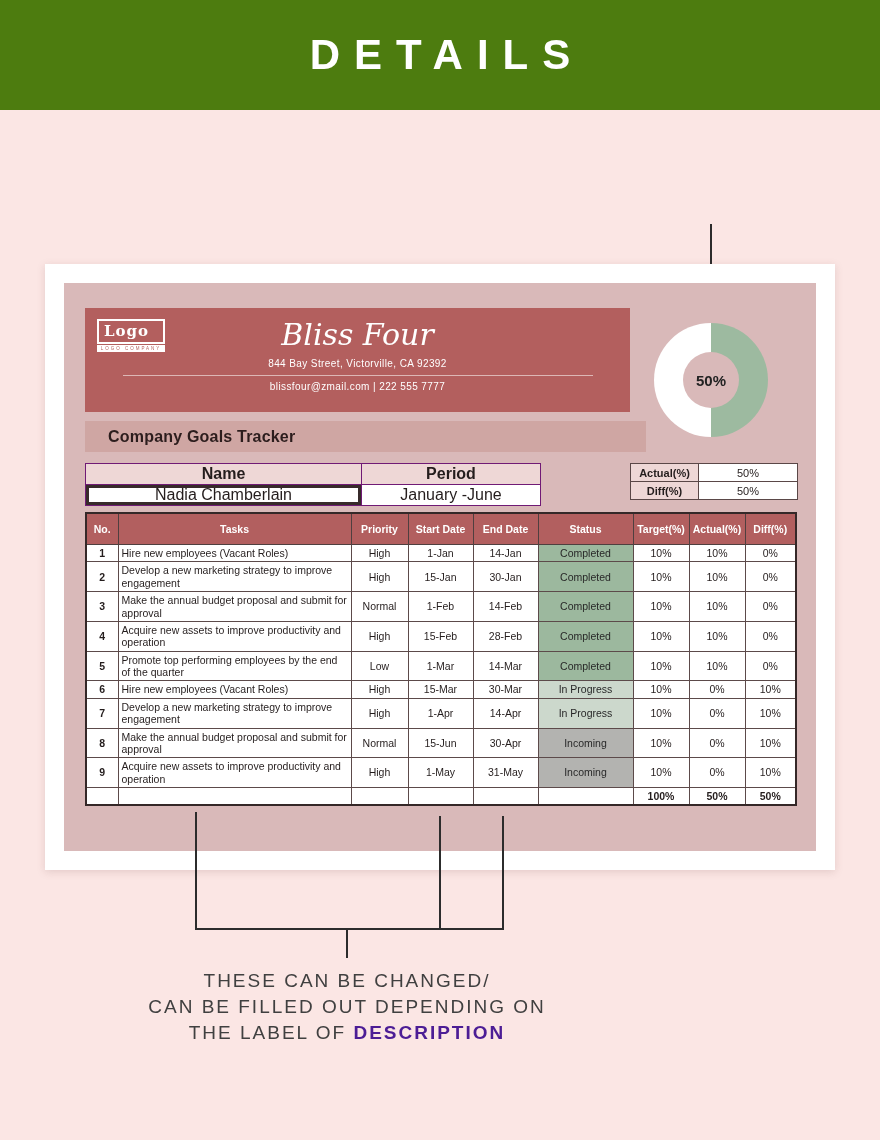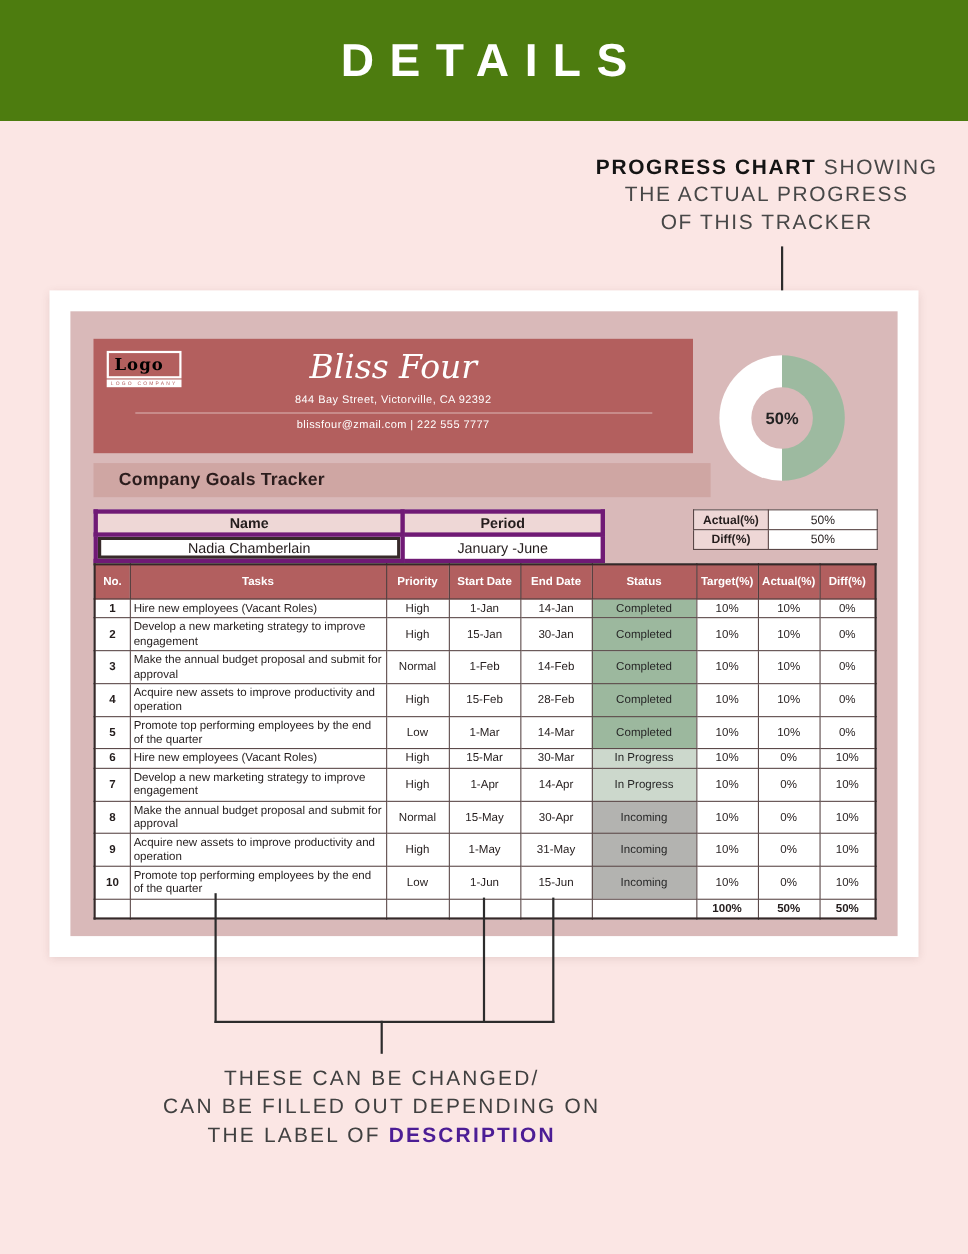--- a/index.html
+++ b/index.html
@@ -18,21 +18,21 @@
   .top-line { position: absolute; left: 710px; top: 224px; width: 2px; height: 86px; background: #2c2c2c; }
 
   
   .card { position: absolute; left: 45px; top: 264px; width: 790px; height: 606px; background: #ffffff;
           box-shadow: 0 2px 8px rgba(120,80,80,0.18); }
   .card-inner { position: absolute; left: 19px; top: 19px; width: 752px; height: 568px; background: #d9b9b9; }
 
   
   .header-block { position: absolute; left: 21px; top: 25px; width: 545px; height: 104px; background: #b35f5e; }
   .logo-box { position: absolute; left: 12px; top: 11px; width: 68px; }
-  .logo-text { border: 2px solid #ffffff; color: #000000; font-family: "DejaVu Serif", serif; font-weight: bold;
+  .logo-text { border: 2px solid #ffffff; color: #ffffff; font-family: "DejaVu Serif", serif; font-weight: bold;
                font-size: 15px; padding: 1px 12px 2px 5px; letter-spacing: 1px; }
   .logo-sub { background: #ffffff; color: #b35f5e; font-size: 4.5px; letter-spacing: 2px; text-transform: uppercase;
               text-align: center; padding: 1px 0; margin-top: 1px; white-space: nowrap; overflow: hidden; }
   .company-center { position: absolute; left: 0; right: 0; top: 10px; text-align: center; color: #ffffff; }
   .company-name { font-family: "DejaVu Serif", serif; font-style: italic; font-weight: normal; font-size: 30px; line-height: 34px; }
   .company-address { font-size: 10px; margin-top: 6px; letter-spacing: 0.4px; }
   .company-divider { width: 470px; border-top: 1px solid rgba(255,255,255,0.55); margin: 6px auto 5px auto; }
   .company-contact { font-size: 10px; letter-spacing: 0.4px; }
 
   
@@ -43,21 +43,21 @@
   .donut-label { font-size: 15px; font-weight: bold; color: #222222; }
 
   
   .title-strip { position: absolute; left: 21px; top: 138px; width: 545px; height: 31px; background: #cfa6a3;
                  display: flex; align-items: center; padding-left: 16px; }
   .title-strip span { font-size: 16px; font-weight: bold; color: #2c1d1d; padding-left: 7px; letter-spacing: 0.2px; }
 
   
   table { border-collapse: collapse; background: #ffffff; color: #241d1d; }
   .info-table { position: absolute; left: 21px; top: 180px; }
-  .info-table td { border: 4px solid #701a75; font-size: 13px; text-align: center; }
+  .info-table td { border: 1px solid #701a75; font-size: 16px; text-align: center; }
   .info-table .head { background: #eed7d6; font-weight: bold; height: 15px; }
   .info-table .val { height: 18px; }
   .info-table .c-name { width: 273px; }
   .info-table .c-period { width: 176px; }
   .selected { box-shadow: inset 0 0 0 3px #372a2a; }
 
   .summary-table { position: absolute; left: 566px; top: 180px; }
   .summary-table td { border: 1px solid #5a4747; font-size: 11px; height: 15px; text-align: center; }
   .summary-table .lab { background: #eed7d6; font-weight: bold; width: 65px; }
   .summary-table .val { width: 96px; }
@@ -89,25 +89,20 @@
 </style>
 </head>
 <body>
 
 <div class="page">
 
   <div class="banner">
     <div class="banner-title">DETAILS</div>
   </div>
 
-  <div class="top-note">
-    <b>PROGRESS CHART</b><span> SHOWING</span><br>
-    <span>THE ACTUAL PROGRESS</span><br>
-    <span>OF THIS TRACKER</span>
-  </div>
   <div class="vline top-line"></div>
 
   <div class="card">
     <div class="card-inner">
 
       <div class="header-block">
         <div class="logo-box">
           <div class="logo-text">Logo</div>
           <div class="logo-sub">Logo Company</div>
         </div>
@@ -256,44 +251,33 @@
               <td class="col-center">14-Apr</td>
               <td class="col-status" style="background: rgb(204, 216, 204);">In Progress</td>
               <td class="col-center">10%</td>
               <td class="col-center">0%</td>
               <td class="col-center">10%</td>
             </tr>
             <tr>
               <td class="col-no">8</td>
               <td class="col-task">Make the annual budget proposal and submit for approval</td>
               <td class="col-center">Normal</td>
-              <td class="col-center">15-May</td>
+              <td class="col-center">15-Jun</td>
               <td class="col-center">30-Apr</td>
               <td class="col-status" style="background: rgb(179, 179, 176);">Incoming</td>
               <td class="col-center">10%</td>
               <td class="col-center">0%</td>
               <td class="col-center">10%</td>
             </tr>
             <tr>
               <td class="col-no">9</td>
               <td class="col-task">Acquire new assets to improve productivity and operation</td>
               <td class="col-center">High</td>
               <td class="col-center">1-May</td>
               <td class="col-center">31-May</td>
-              <td class="col-status" style="background: rgb(179, 179, 176);">Incoming</td>
-              <td class="col-center">10%</td>
-              <td class="col-center">0%</td>
-              <td class="col-center">10%</td>
-            </tr>
-            <tr>
-              <td class="col-no">10</td>
-              <td class="col-task">Promote top performing employees by the end of the quarter</td>
-              <td class="col-center">Low</td>
-              <td class="col-center">1-Jun</td>
-              <td class="col-center">15-Jun</td>
               <td class="col-status" style="background: rgb(179, 179, 176);">Incoming</td>
               <td class="col-center">10%</td>
               <td class="col-center">0%</td>
               <td class="col-center">10%</td>
             </tr>
           </tbody>
         <tfoot>
           <tr>
             <td></td>
             <td></td>

